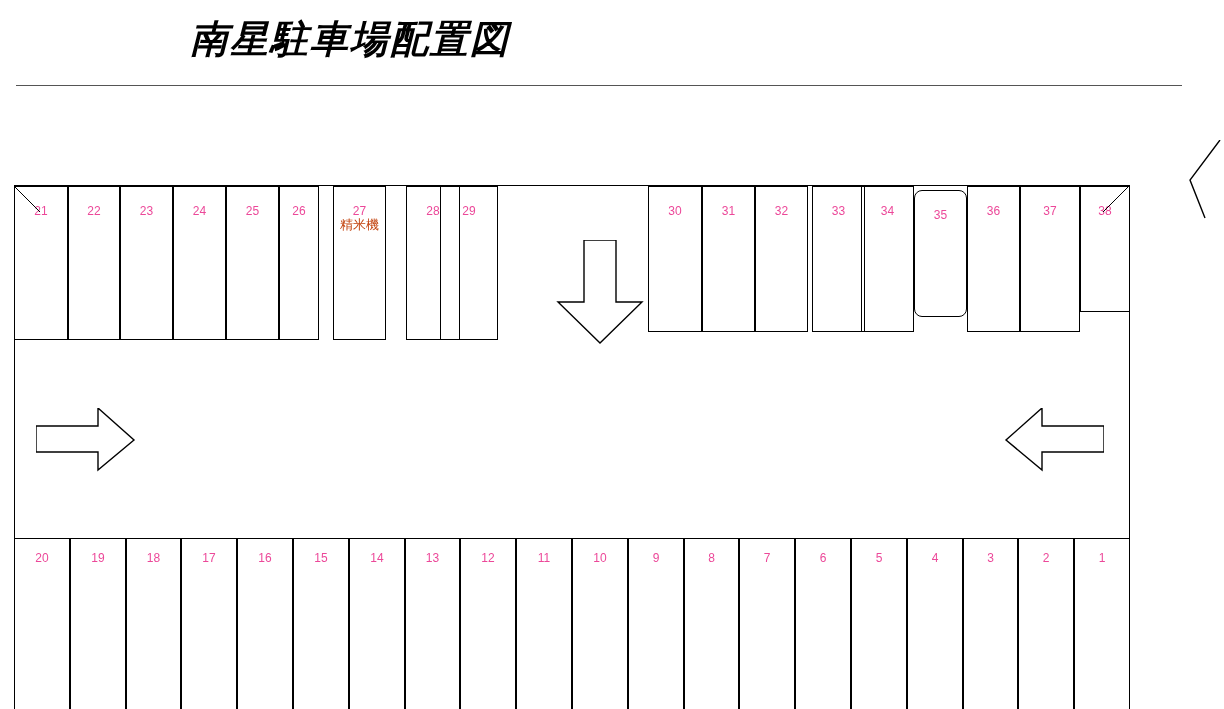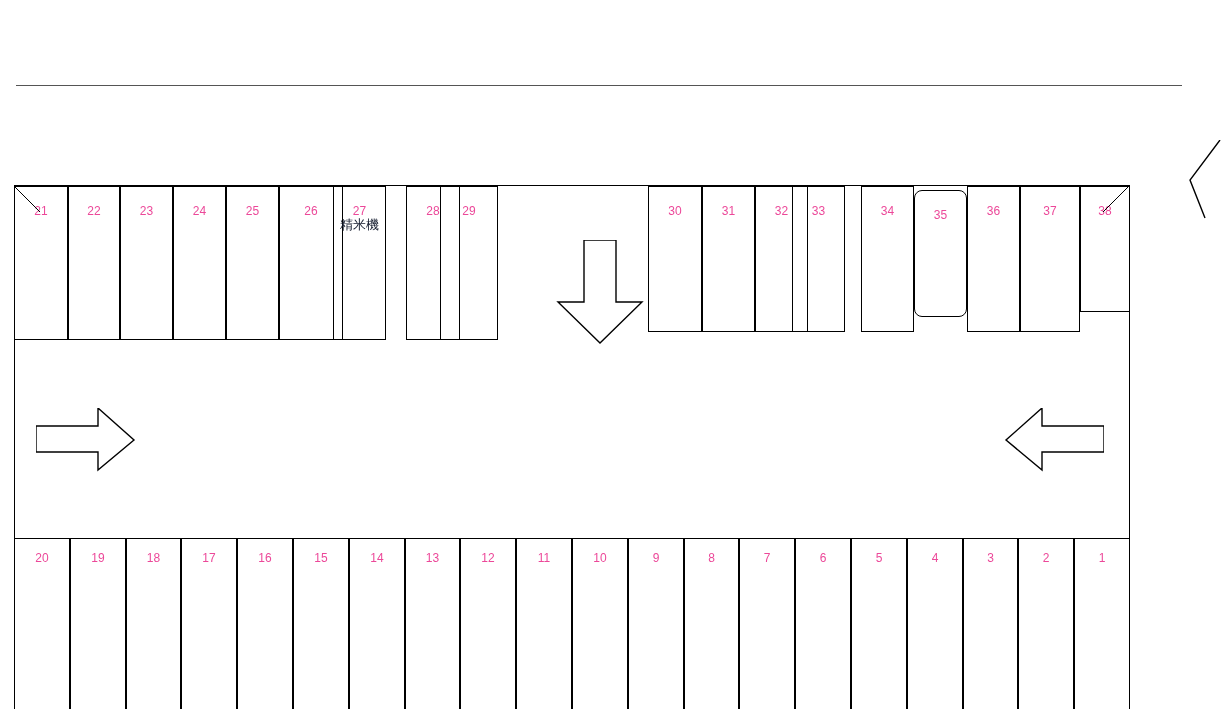--- a/index.html
+++ b/index.html
@@ -70,36 +70,37 @@
     transform: translateX(-50%);
   }
   .stall.bottom .num {
     top: 13px;
     left: 50%;
     transform: translateX(-50%);
   }
   .label-machine {
     position: absolute;
     font-size: 13px;
-    color: #0f172a;
+    color: #c2410c;
     white-space: nowrap;
   }
   .arrow {
     position: absolute;
   }
   .arrow svg { display: block; }
   .corner-cut {
     position: absolute;
   }
 </style>
 </head>
 <body>
 
 <div id="page">
 
+  <div class="title">南星駐車場配置図</div>
   <div class="title-rule"></div>
 
   <svg class="corner-cut" style="left:1185px; top:140px;" width="40" height="80">
     <polyline points="35,0 5,40 20,78" fill="none" stroke="#000" stroke-width="1.4"></polyline>
   </svg>
 
   <div class="lot"></div>
 
   <div id="top-left-row">
       <div class="stall top" style="left: 14px; top: 186px; width: 54px; height: 154px;">
@@ -110,21 +111,21 @@
       </div>
       <div class="stall top" style="left: 120px; top: 186px; width: 53px; height: 154px;">
         <span class="num">23</span>
       </div>
       <div class="stall top" style="left: 173px; top: 186px; width: 53px; height: 154px;">
         <span class="num">24</span>
       </div>
       <div class="stall top" style="left: 226px; top: 186px; width: 53px; height: 154px;">
         <span class="num">25</span>
       </div>
-      <div class="stall top" style="left: 279px; top: 186px; width: 64px; height: 154px;">
+      <div class="stall top" style="left: 279px; top: 186px; width: 40px; height: 154px;">
         <span class="num">26</span>
       </div>
       <div class="stall top" style="left: 333px; top: 186px; width: 53px; height: 154px;">
         <span class="num">27</span>
       </div>
       <div class="stall top" style="left: 386px; top: 186px; width: 54px; height: 154px; margin-left: 20px;">
         <span class="num">28</span>
       </div>
       <div class="stall top" style="left: 440px; top: 186px; width: 58px; height: 154px;">
         <span class="num">29</span>
@@ -134,21 +135,21 @@
   <div id="top-right-row">
       <div class="stall top" style="left: 648px; top: 186px; width: 54px; height: 146px;">
         <span class="num">30</span>
       </div>
       <div class="stall top" style="left: 702px; top: 186px; width: 53px; height: 146px;">
         <span class="num">31</span>
       </div>
       <div class="stall top" style="left: 755px; top: 186px; width: 53px; height: 146px;">
         <span class="num">32</span>
       </div>
-      <div class="stall top" style="left: 792px; top: 186px; width: 53px; height: 146px;">
+      <div class="stall top" style="left: 812px; top: 186px; width: 53px; height: 146px;">
         <span class="num">33</span>
       </div>
       <div class="stall top" style="left: 861px; top: 186px; width: 53px; height: 146px;">
         <span class="num">34</span>
       </div>
       <div class="stall top" style="left: 914px; top: 190px; width: 53px; height: 127px; border-radius: 8px;">
         <span class="num">35</span>
       </div>
       <div class="stall top" style="left: 967px; top: 186px; width: 53px; height: 146px;">
         <span class="num">36</span>

